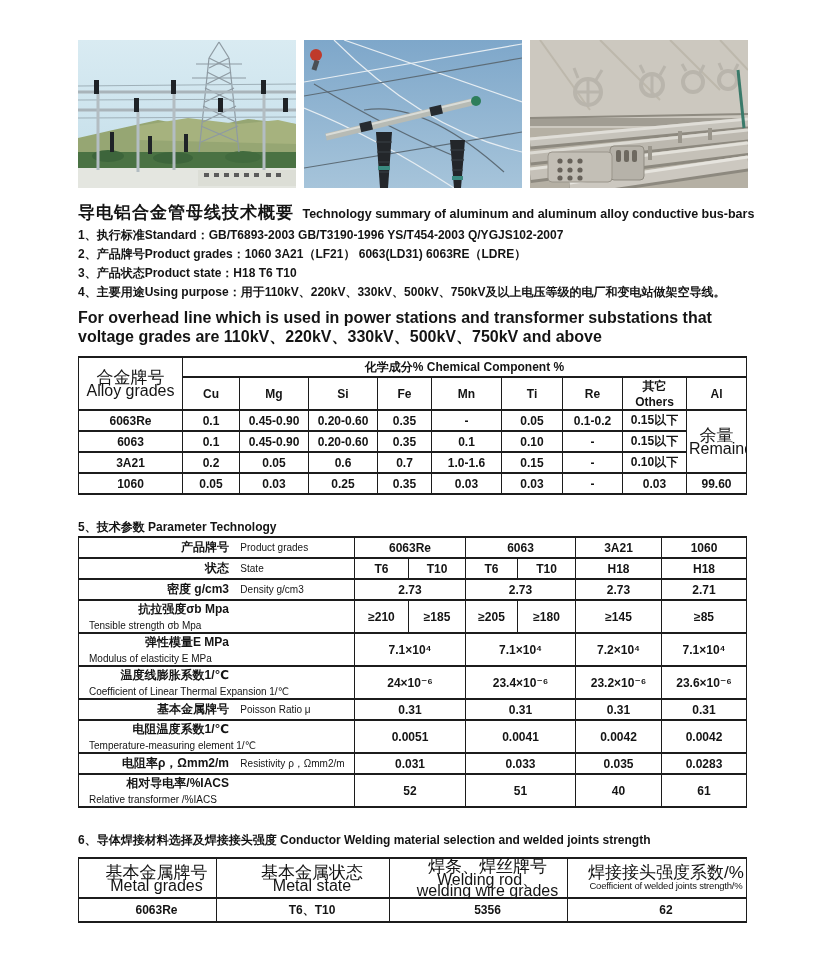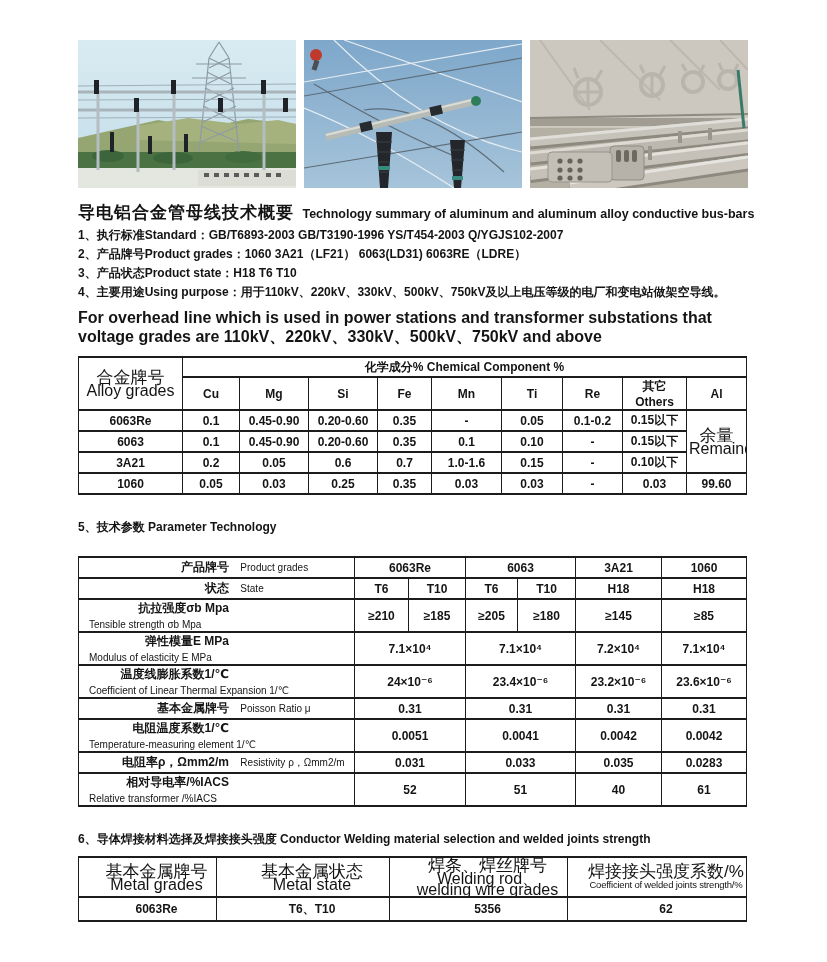--- a/index.html
+++ b/index.html
@@ -38,21 +38,21 @@
   
   .t1{margin-top:10px;}
   .t1 td{height:19px;}
   .t1 .hrow1 td{height:18px;}
   .t1 .hrow2 td{height:20px;}
 
   
   .sec{font-size:12px;font-weight:700;margin-top:24px;}
 
   
-  .t2{margin-top:20px;}
+  .t2{margin-top:0;}
   .t2 td{height:19px;}
   .t2 .lbl{text-align:left;}
   .t2 .lbl .cn{display:inline-block;width:148px;text-align:right;font-size:12px;font-weight:700;vertical-align:middle;}
   .t2 .lbl .en{display:inline-block;margin-left:8px;font-size:10px;font-weight:400;vertical-align:middle;}
 
   
   .t3{margin-top:8px;}
   .t3 td{height:22px;padding-left:20px;}
   .t3 .hd td{height:38px;}
   .t3 .en4{font-size:9.5px;letter-spacing:-0.2px;}
@@ -380,20 +380,30 @@
       </td>
       <td>T6</td>
       <td>T10</td>
       <td>T6</td>
       <td>T10</td>
       <td>H18</td>
       <td>H18</td>
     </tr>
     <tr>
       <td class="lbl">
+        <span class="cn">密度 g/cm3</span>
+        <span class="en">Density  g/cm3</span>
+      </td>
+      <td colspan="2">2.73</td>
+      <td colspan="2">2.73</td>
+      <td>2.73</td>
+      <td>2.71</td>
+    </tr>
+    <tr>
+      <td class="lbl">
         <span class="cn">抗拉强度σb Mpa</span>
         <span class="en">Tensible strength  σb Mpa</span>
       </td>
       <td>≥210</td>
       <td>≥185</td>
       <td>≥205</td>
       <td>≥180</td>
       <td>≥145</td>
       <td>≥85</td>
     </tr>

